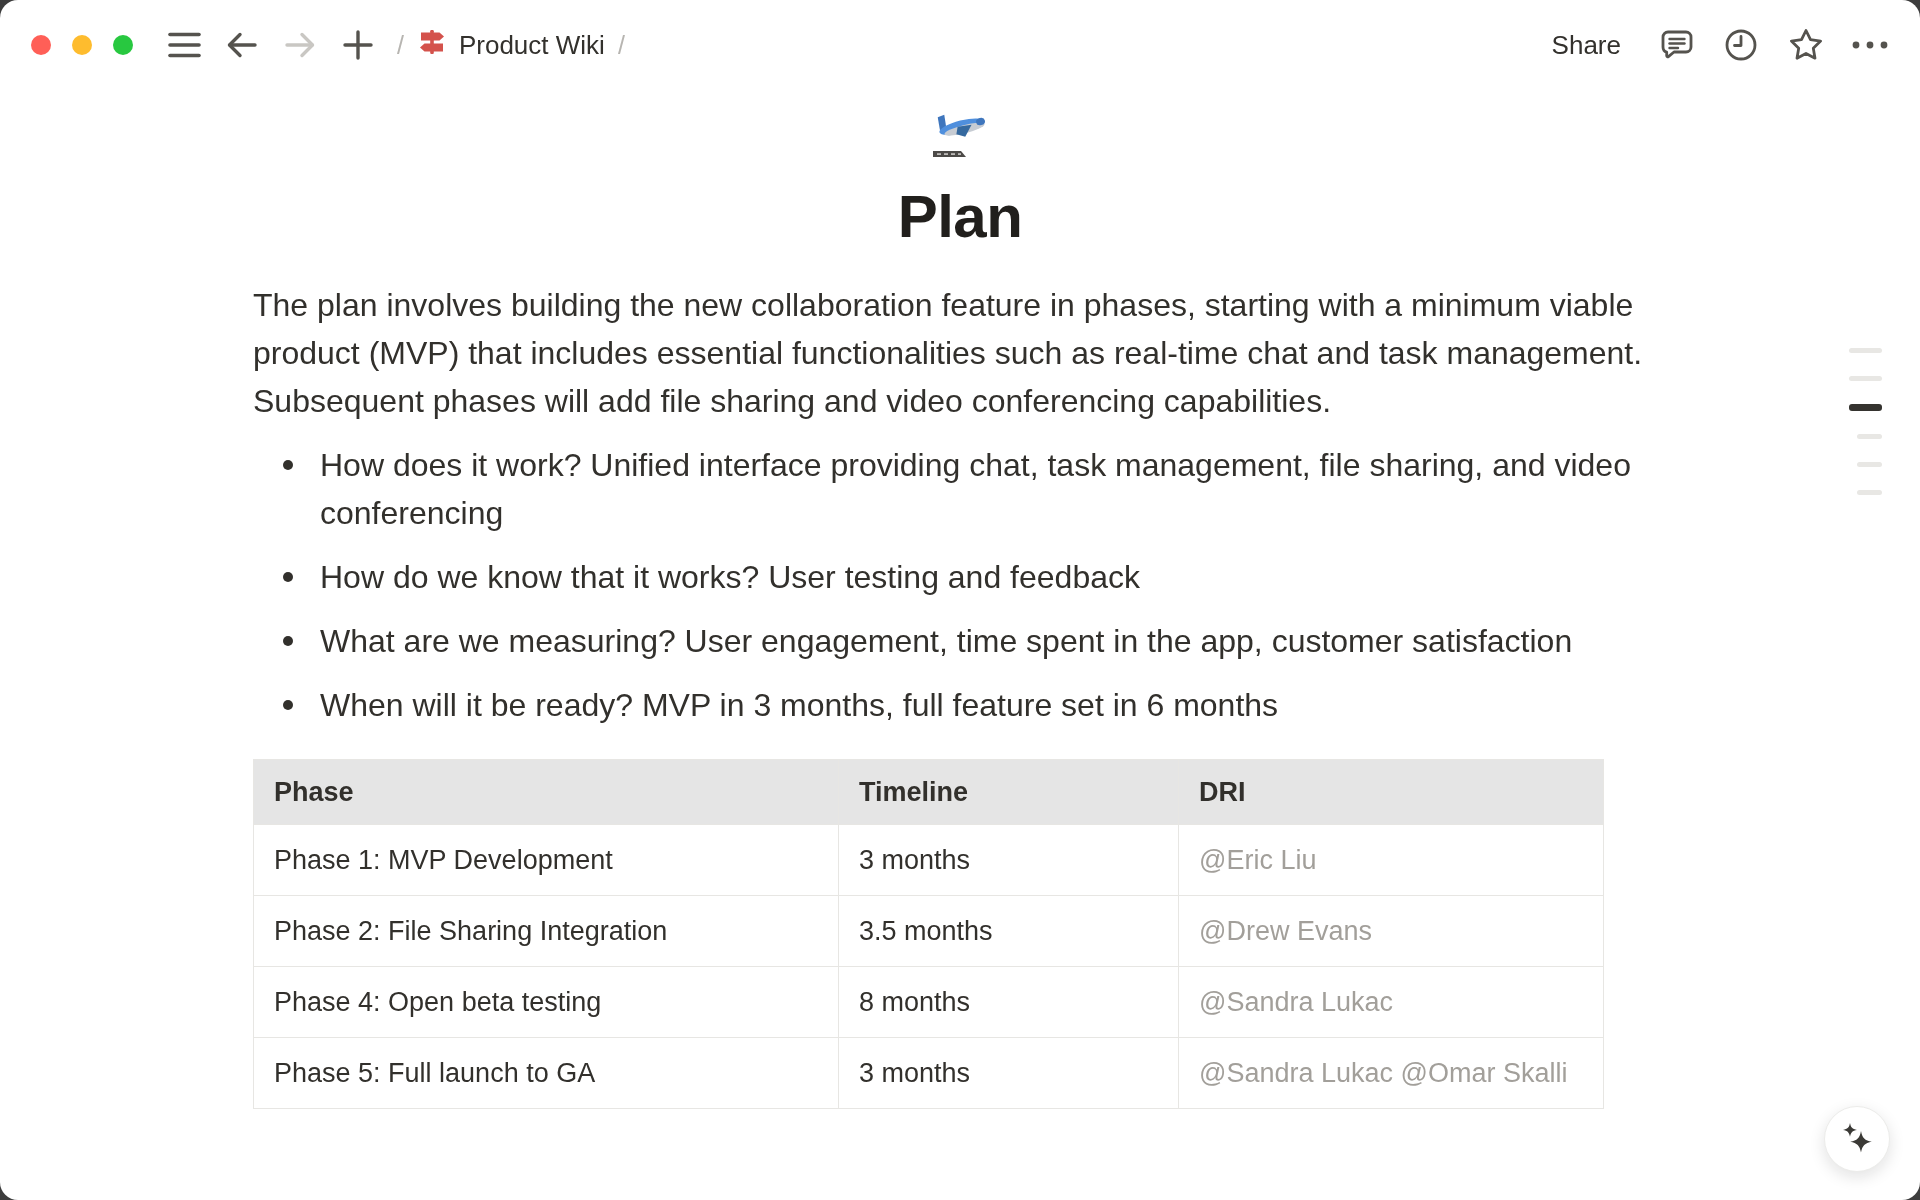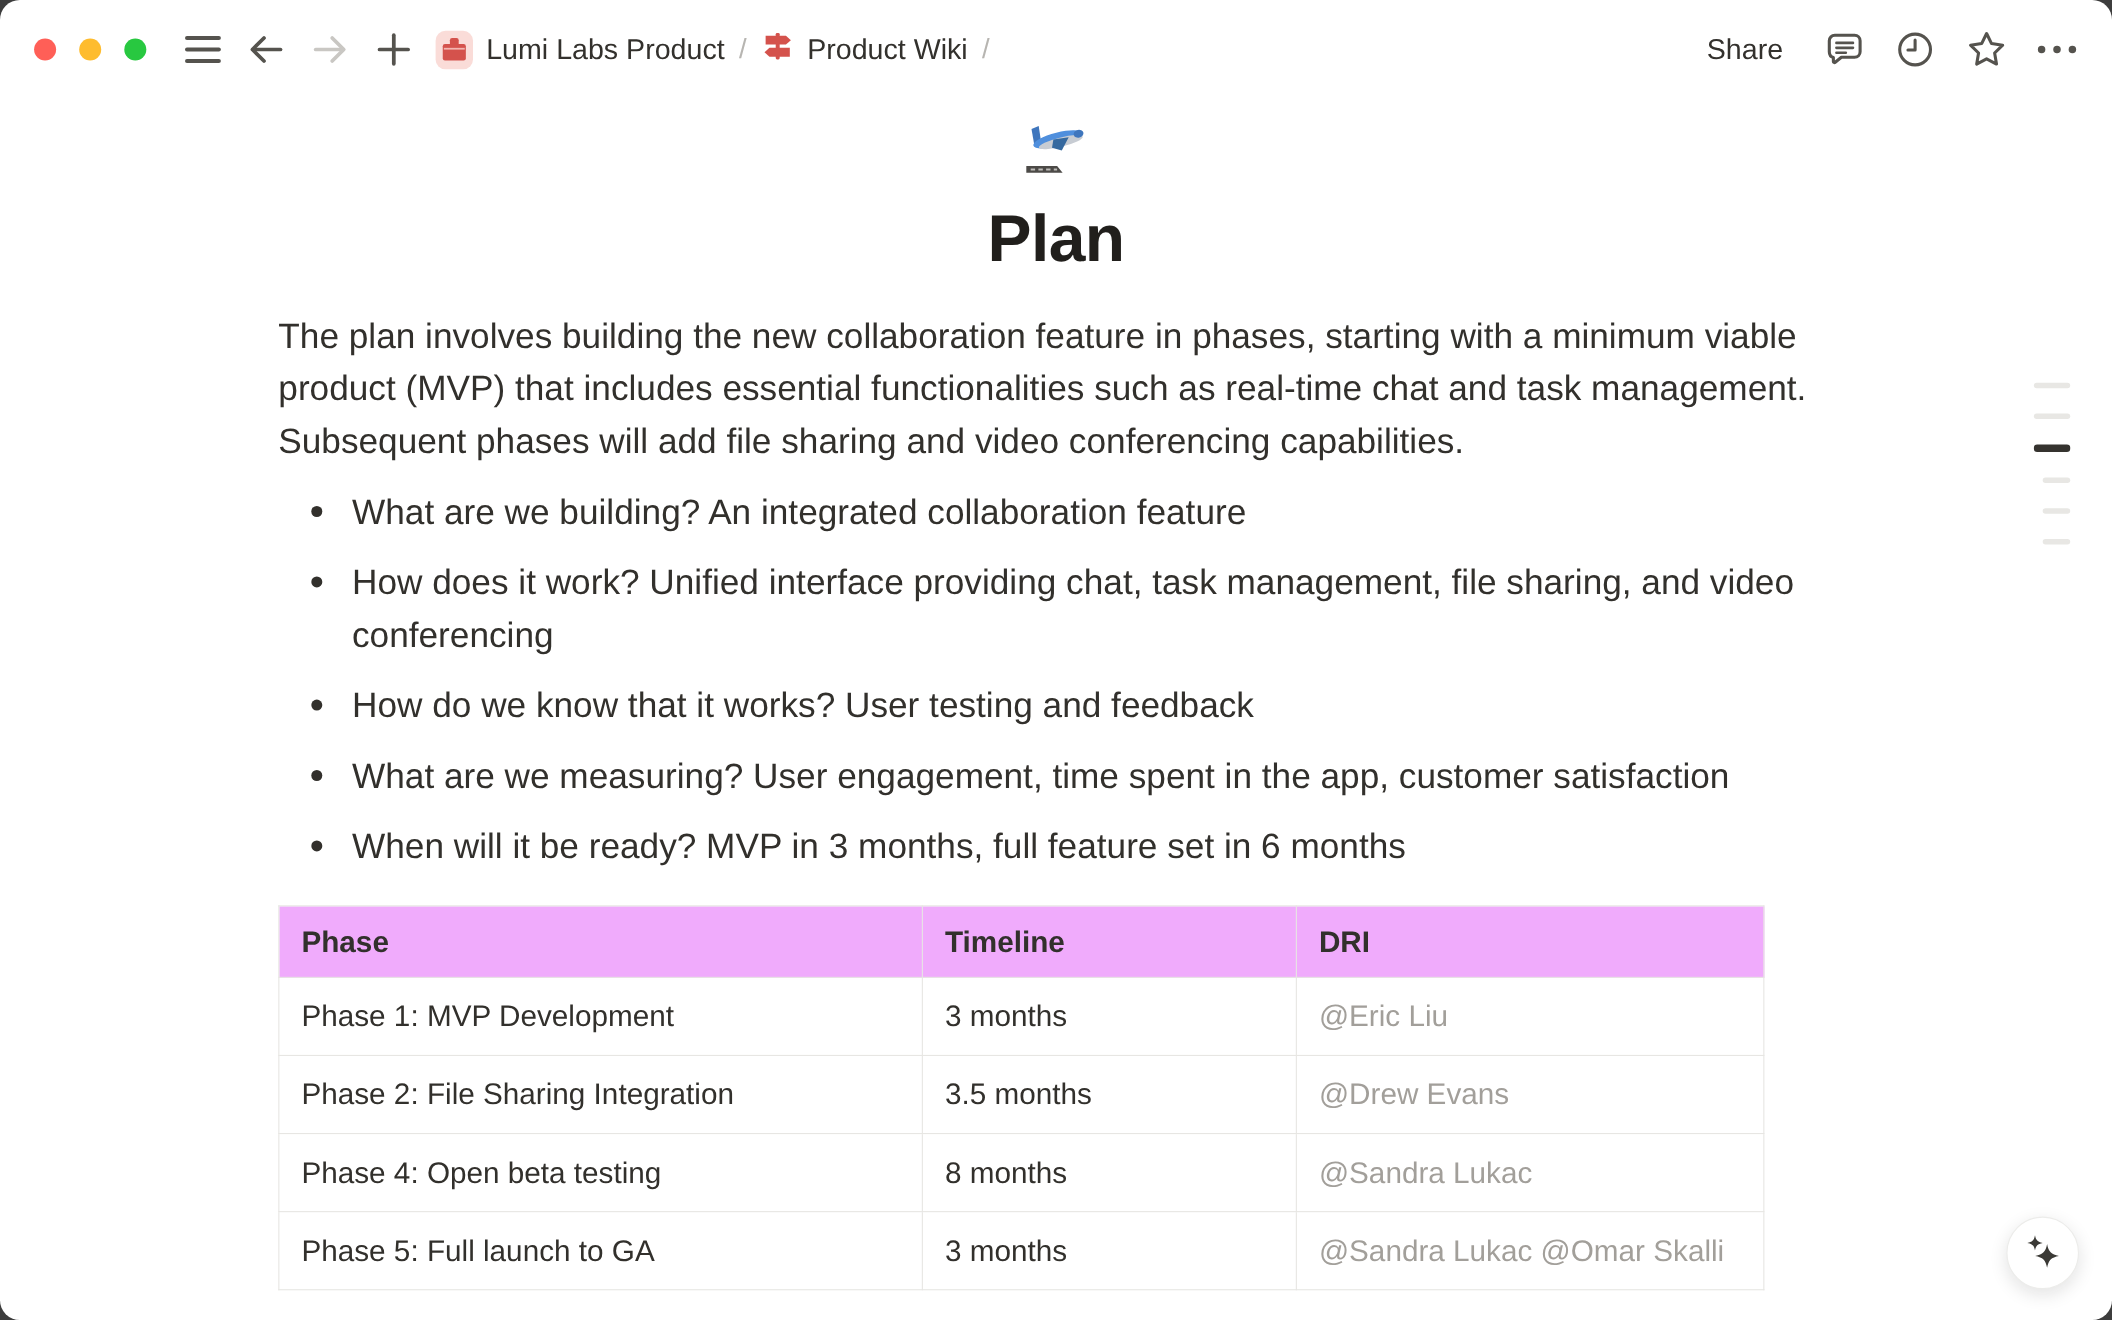--- a/index.html
+++ b/index.html
@@ -119,21 +119,21 @@
   }
   .phase-table th, .phase-table td {
     border:1.5px solid #e7e6e3;
     text-align:left;
     padding:0 0 0 20px;
     vertical-align:middle;
     cursor:text;
   }
   .phase-table th {
     height:65px;
-    background:#f0abfc;
+    background:#e5e5e5;
     font-weight:700;
     color:#32302c;
   }
   .phase-table td { height:71px; color:#32302c; }
   .phase-table td.dri { color:#a29f9a; }
 
   
   .toc {
     position:absolute;
     top:348px; right:38px;
@@ -214,30 +214,20 @@
         <svg width="30" height="30" viewBox="0 0 30 30">
           <g stroke="#55534e" stroke-width="3.4" stroke-linecap="round">
             <line x1="15" y1="2" x2="15" y2="28"></line>
             <line x1="2" y1="15" x2="28" y2="15"></line>
           </g>
         </svg>
       </span>
     </button>
 
     <div class="breadcrumb">
-      <div class="crumb">
-        <span class="teamspace-badge">
-          <svg width="24" height="24" viewBox="0 0 24 24">
-            <rect x="8" y="1.5" width="8" height="8" rx="2" fill="#d4524c"></rect>
-            <rect x="1.5" y="7" width="21" height="15" rx="2" fill="#d4524c"></rect>
-            <rect x="2.5" y="10.5" width="19" height="1.6" fill="#f3b6b1"></rect>
-          </svg>
-        </span>
-        <span>Lumi Labs Product</span>
-      </div>
       <span class="crumb-sep">/</span>
       <div class="crumb">
         <span>
           <svg width="30" height="30" viewBox="0 0 30 30">
             <rect x="13.2" y="3" width="3.6" height="24" rx="1.2" fill="#d4524c"></rect>
             <polygon points="4,5.5 22.5,5.5 27,9.5 22.5,13.5 4,13.5" fill="#d4524c"></polygon>
             <polygon points="26,16.5 7.5,16.5 3,20.5 7.5,24.5 26,24.5" fill="#d4524c"></polygon>
           </svg>
         </span>
         <span>Product Wiki</span>
@@ -312,21 +302,20 @@
             <rect x="27" y="47.2" width="3" height="1.8"></rect>
           </g>
         </svg>
       </span>
       <span>Plan</span>
     </h1>
 
     <p class="intro">The plan involves building the new collaboration feature in phases, starting with a minimum viable product (MVP) that includes essential functionalities such as real-time chat and task management. Subsequent phases will add file sharing and video conferencing capabilities.</p>
 
     <ul class="qlist">
-      <li>What are we building? An integrated collaboration feature</li>
       <li>How does it work? Unified interface providing chat, task management, file sharing, and video conferencing</li>
       <li>How do we know that it works? User testing and feedback</li>
       <li>What are we measuring? User engagement, time spent in the app, customer satisfaction</li>
       <li>When will it be ready? MVP in 3 months, full feature set in 6 months</li>
     </ul>
 
     <table class="phase-table">
       <colgroup>
           <col style="width:585px">
           <col style="width:340px">

